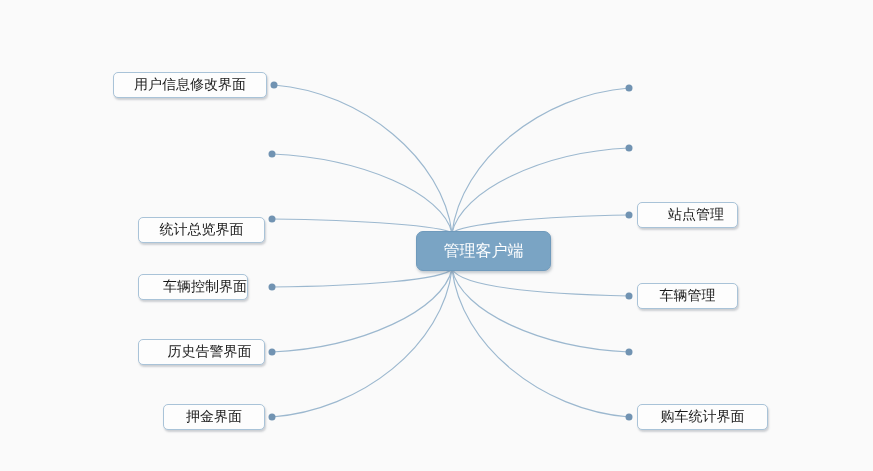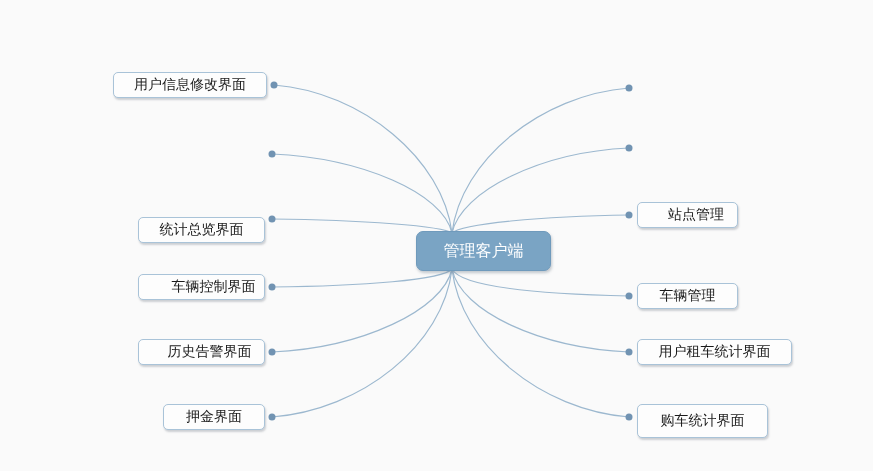--- a/index.html
+++ b/index.html
@@ -49,29 +49,29 @@
     font-size:16px;
     display:flex;align-items:center;justify-content:center;
     white-space:nowrap;
     cursor:pointer;
     margin-left:32px;
   }
   
   .l0{left:113px;top:72px;width:154px;height:26px;}
   .l1{left:138px;top:141px;width:127px;height:26px;}
   .l2{left:138px;top:206px;width:127px;height:26px;margin-top:11px;}
-  .l3{left:138px;top:274px;width:127px;height:26px;padding-left:24px;}
+  .l3{left:138px;top:274px;width:110px;height:26px;padding-left:24px;}
   .l4{left:138px;top:339px;width:127px;height:26px;padding-left:16px;}
   .l5{left:163px;top:404px;width:102px;height:26px;}
   .r0{left:637px;top:75px;width:101px;height:26px;}
   .r1{left:637px;top:134px;width:101px;height:26px;}
   .r2{left:637px;top:202px;width:101px;height:26px;padding-left:17px;}
   .r3{left:637px;top:283px;width:101px;height:26px;}
   .r4{left:637px;top:339px;width:155px;height:26px;}
-  .r5{left:637px;top:404px;width:131px;height:34px;}
+  .r5{left:637px;top:404px;width:131px;height:26px;}
 </style>
 </head>
 <body>
 
 <div class="canvas">
 
   <svg class="wires" viewBox="0 0 873 471" aria-hidden="true">
 
     <path d="M274,85  C363,92  443,160 452,233"></path>
     <path d="M272,154 C362,158 443,193 452,233"></path>
@@ -102,18 +102,17 @@
   </svg>
 
   <div class="node l0">用户信息修改界面</div>
   <div class="node l2">统计总览界面</div>
   <div class="node l3">车辆控制界面</div>
   <div class="node l4">历史告警界面</div>
   <div class="node l5">押金界面</div>
 
   <div class="node r2">站点管理</div>
   <div class="node r3">车辆管理</div>
-  <div class="node r4">用户租车统计界面</div>
   <div class="node r5">购车统计界面</div>
 
   <div class="center-node">管理客户端</div>
 
 </div>
 
 </body></html>

